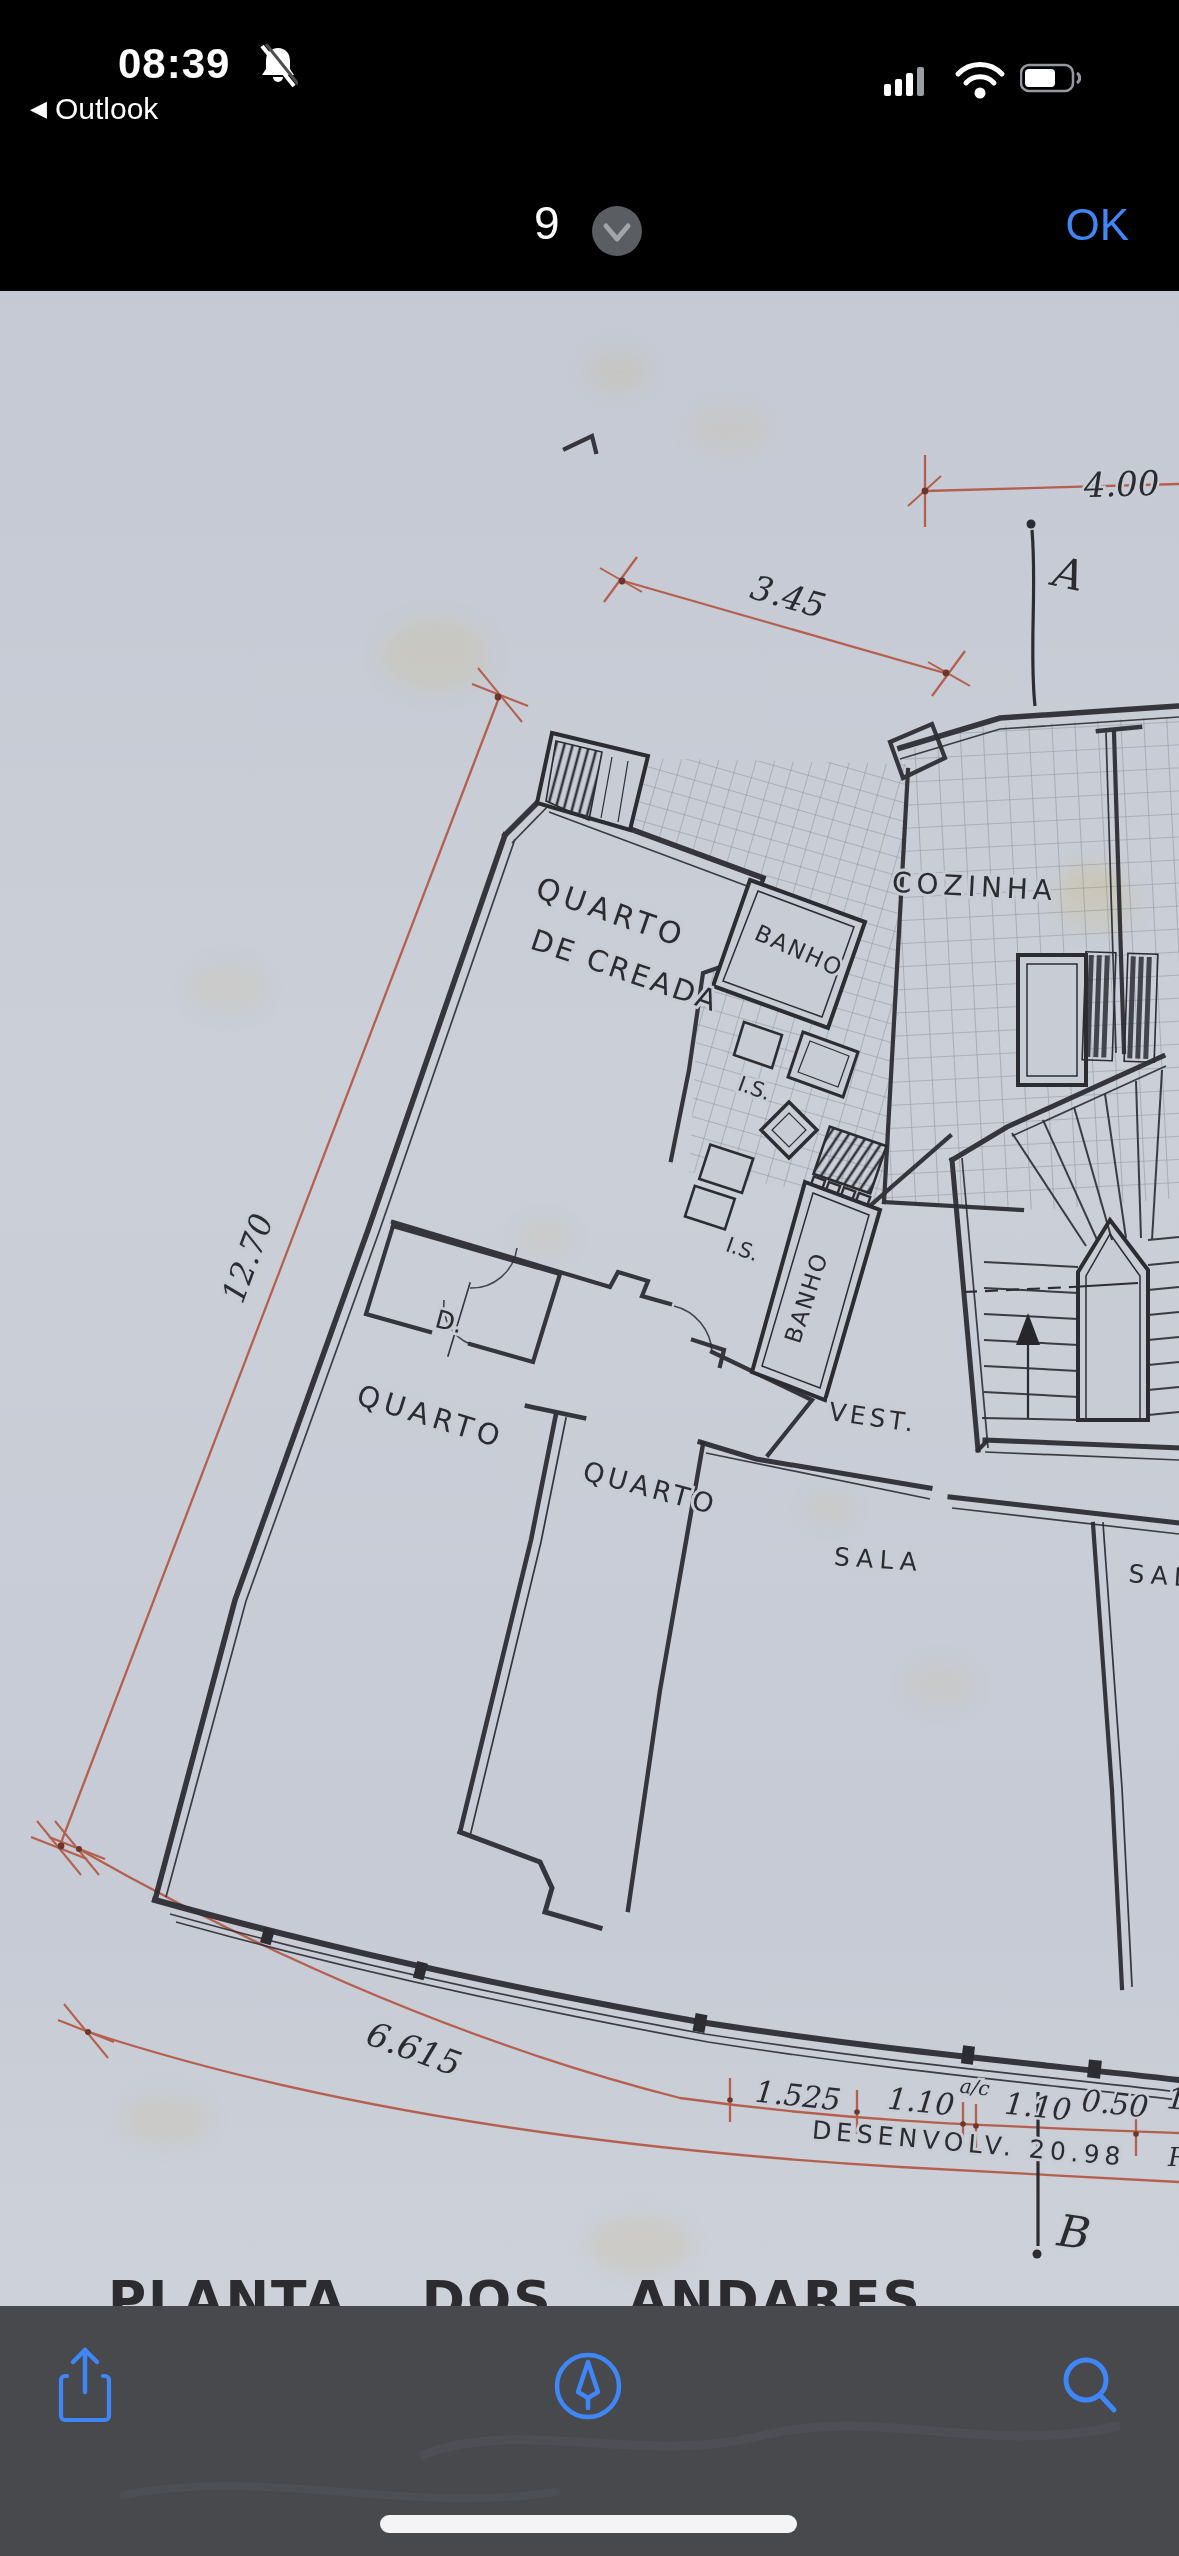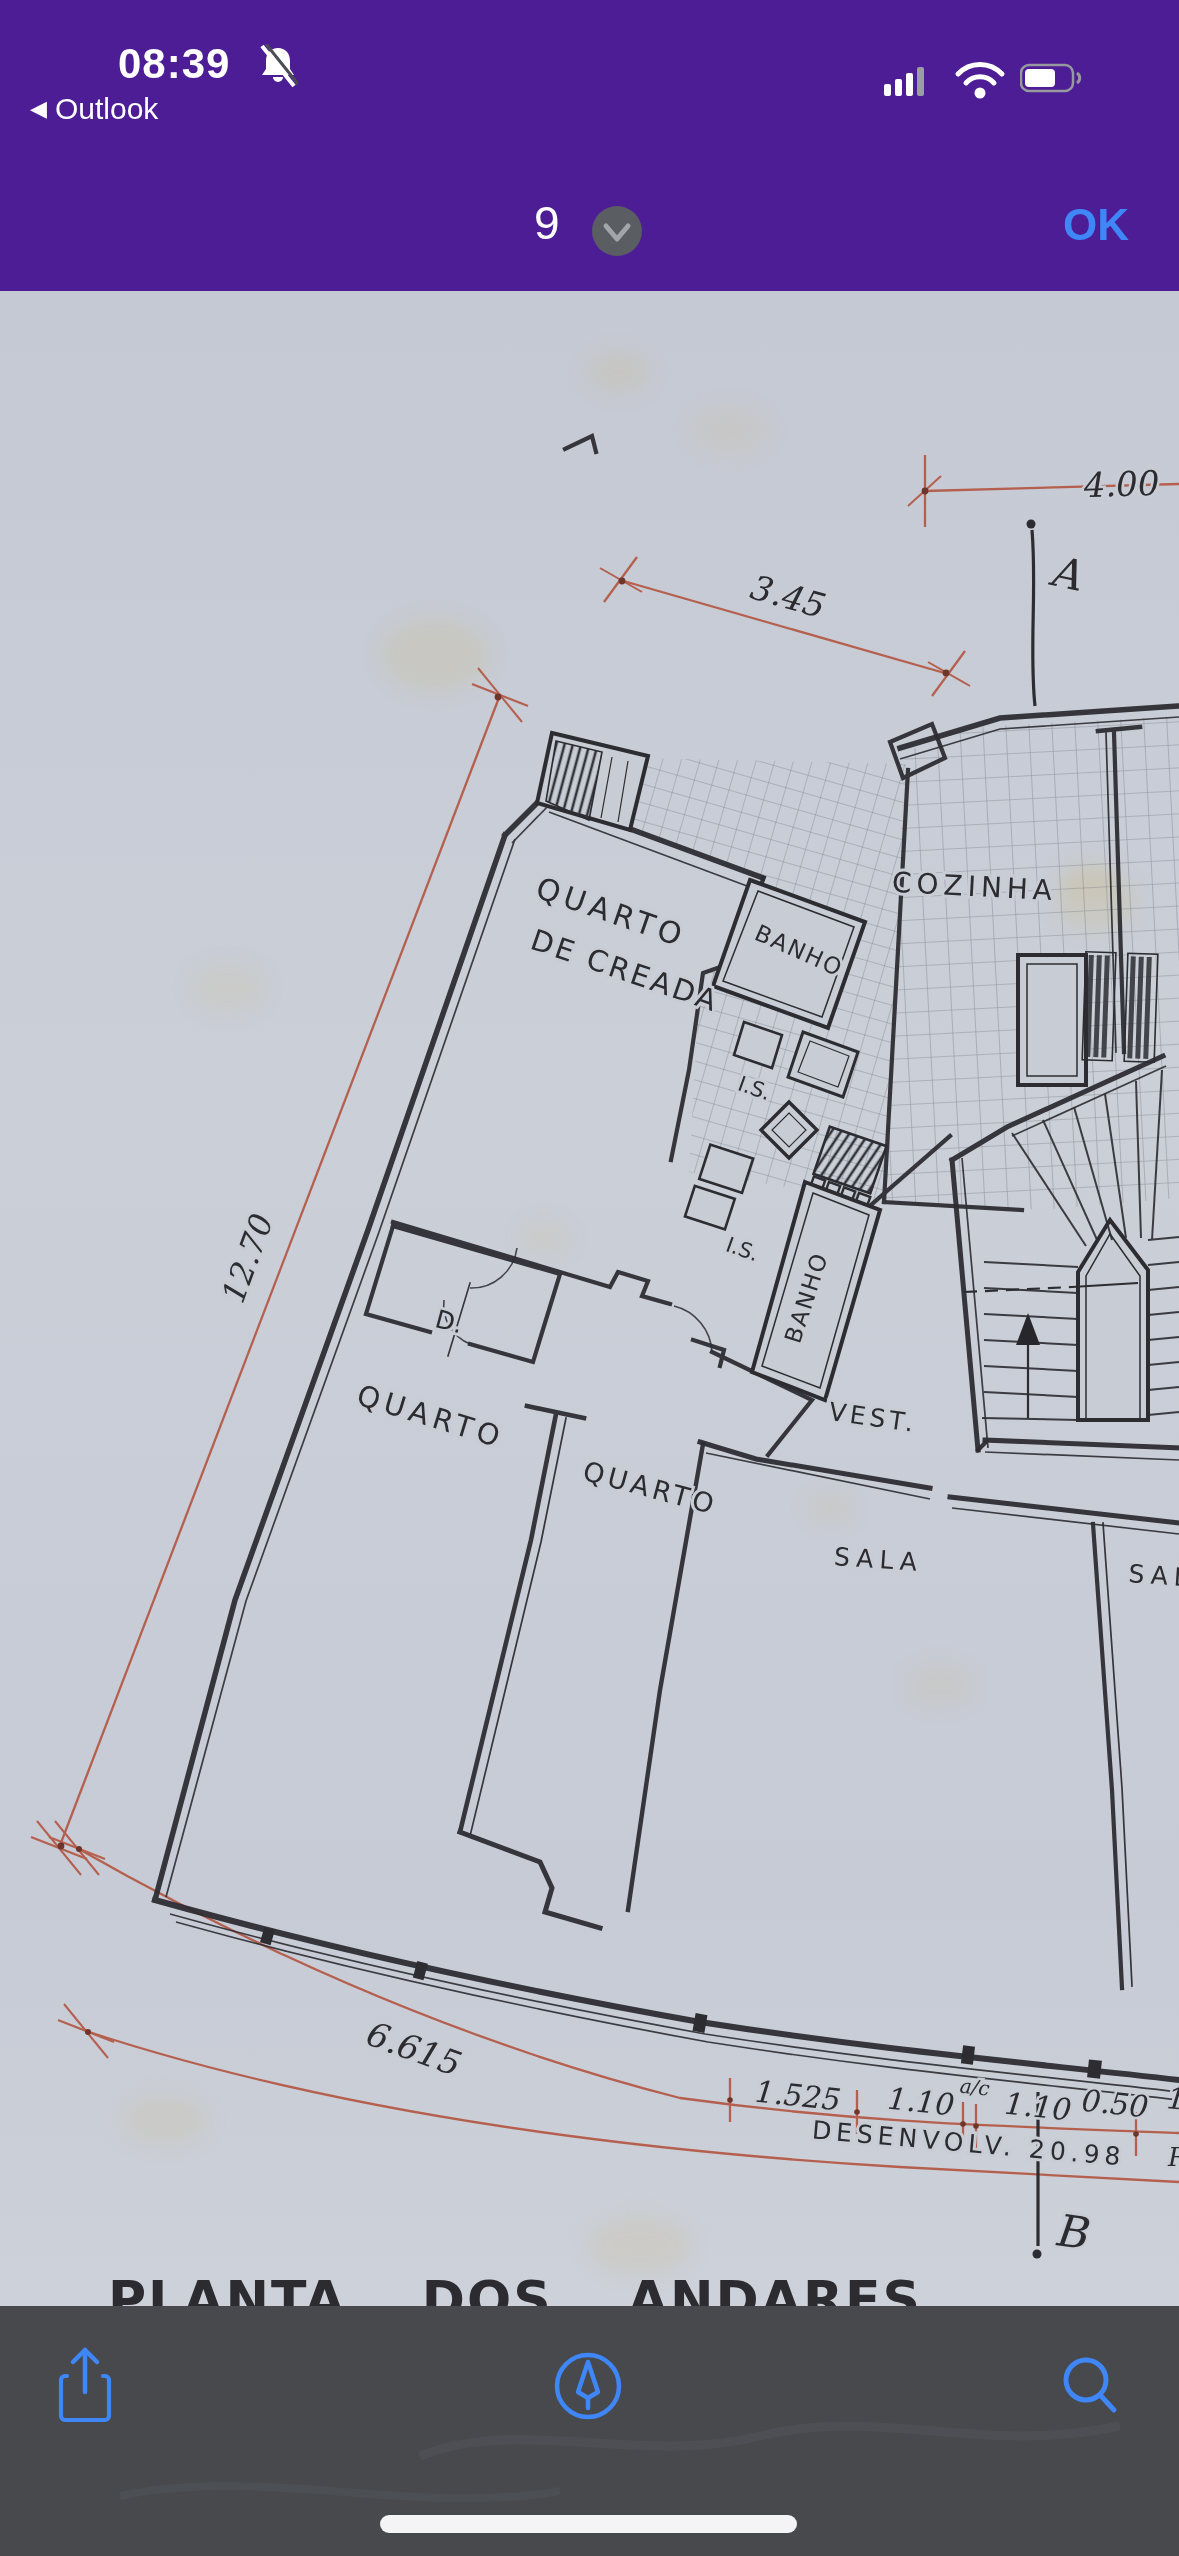--- a/index.html
+++ b/index.html
@@ -1,29 +1,29 @@
 <!DOCTYPE html>
 <html><head>
 <meta charset="utf-8">
 <style>
   html,body{margin:0;padding:0;background:#222;}
   .screen{position:relative;width:1179px;height:2556px;overflow:hidden;
           font-family:"Liberation Sans",sans-serif;background:#c8ccd5;}
   
-  .chrome-top{position:absolute;left:0;top:0;width:1179px;height:291px;background:#4c1d95;z-index:5;}
+  .chrome-top{position:absolute;left:0;top:0;width:1179px;height:291px;background:#000000;z-index:5;}
   .time{position:absolute;left:118px;top:40px;color:#fff;font-size:42px;font-weight:700;letter-spacing:1px;}
   .bell{position:absolute;left:258px;top:44px;}
   .back-btn{position:absolute;left:30px;top:92px;color:#fff;font-size:30px;display:flex;align-items:center;gap:8px;}
   .back-arrow{font-size:22px;line-height:1;}
   .sig{position:absolute;left:876px;top:60px;width:70px;height:40px;}
   .wifi{position:absolute;left:952px;top:58px;width:56px;height:44px;}
   .batt{position:absolute;left:1020px;top:62px;width:66px;height:32px;}
   .page-ind{position:absolute;left:534px;top:196px;color:#fff;font-size:46px;font-weight:400;}
   .chev-btn{position:absolute;left:592px;top:206px;width:50px;height:50px;border-radius:50%;background:#5a5d62;}
-  .ok-btn{position:absolute;right:50px;top:200px;color:#3f86f7;font-size:44px;font-weight:700;text-align:right;}
+  .ok-btn{position:absolute;right:50px;top:200px;color:#3f86f7;font-size:44px;font-weight:400;text-align:right;}
   
   .chrome-bottom{position:absolute;left:0;top:2306px;width:1179px;height:250px;background:#47494d;z-index:5;}
   .tb-icon{position:absolute;top:40px;}
   .home-indicator{position:absolute;left:380px;top:209px;width:417px;height:18px;border-radius:9px;background:#f4f4f6;}
   
   .plan-wrap{position:absolute;left:0;top:0;z-index:1;}
   svg text{fill:#2b2b30;}
   .roomlbl{font-family:"DejaVu Sans",sans-serif;font-weight:500;paint-order:stroke;stroke:#c8ccd5;stroke-width:6px;}
   .dimlbl{font-family:"DejaVu Serif",serif;font-style:italic;font-weight:500;paint-order:stroke;stroke:#c8ccd5;stroke-width:5px;}
   .titlelbl{font-family:"DejaVu Sans",sans-serif;font-weight:700;}

